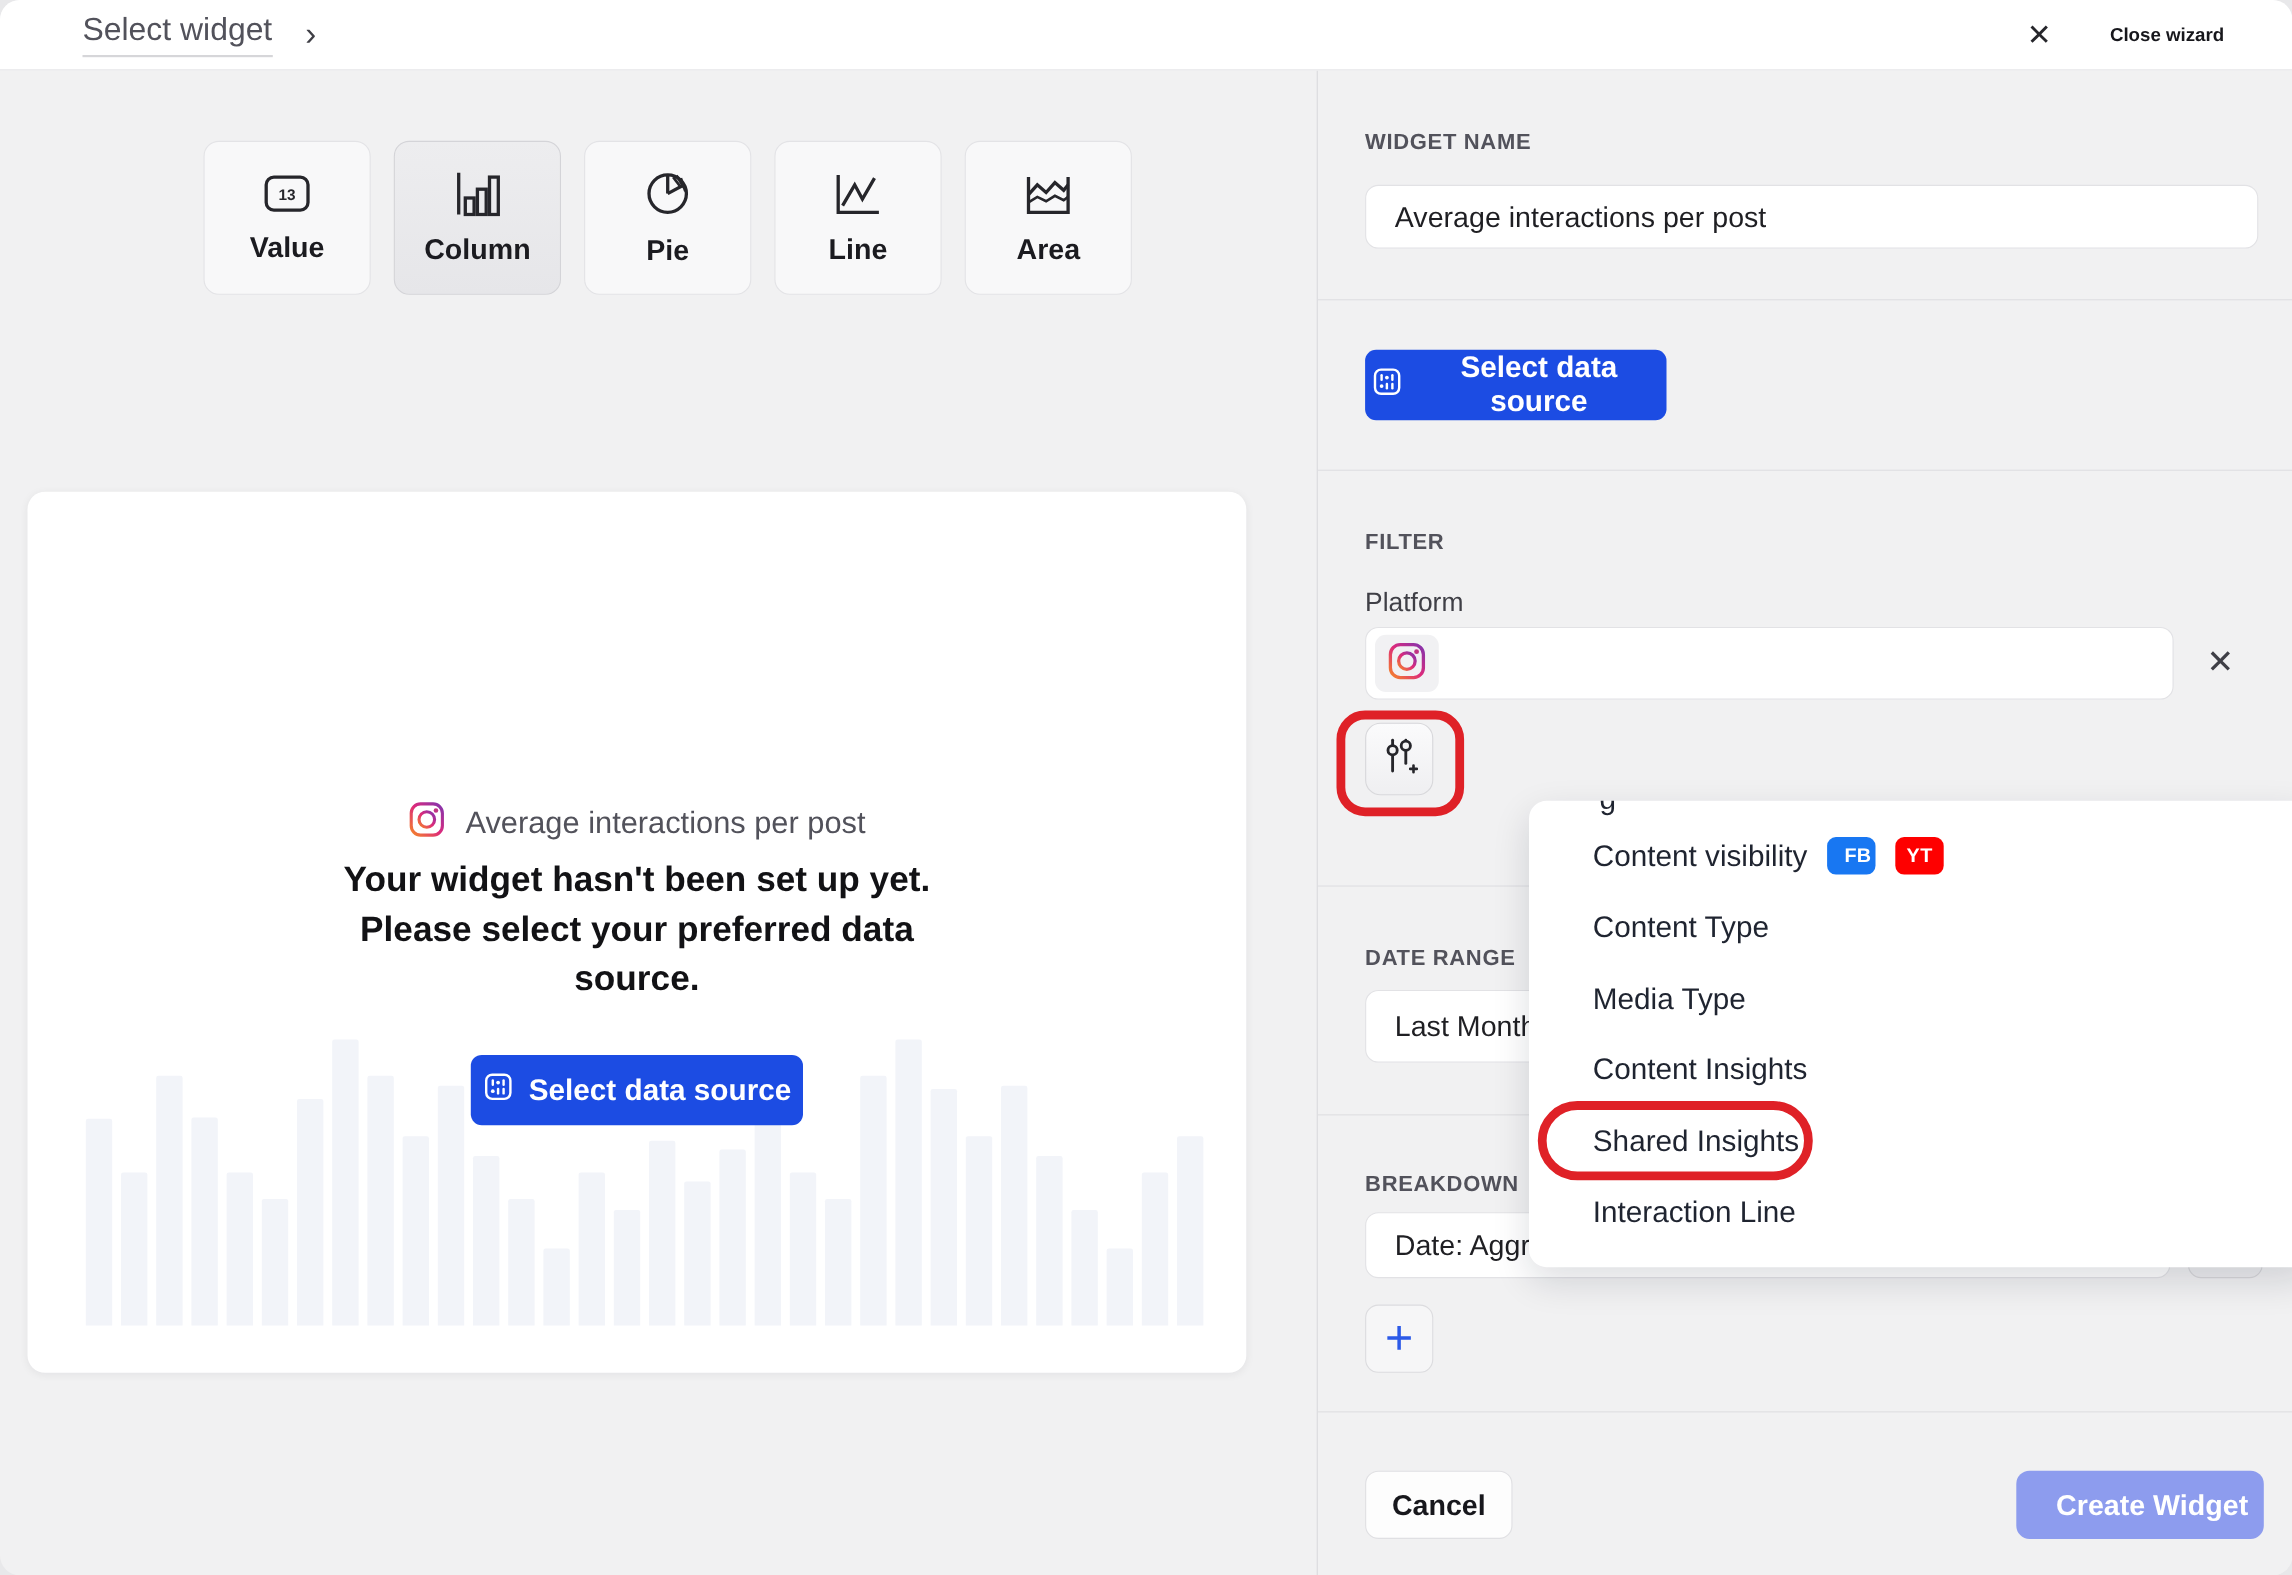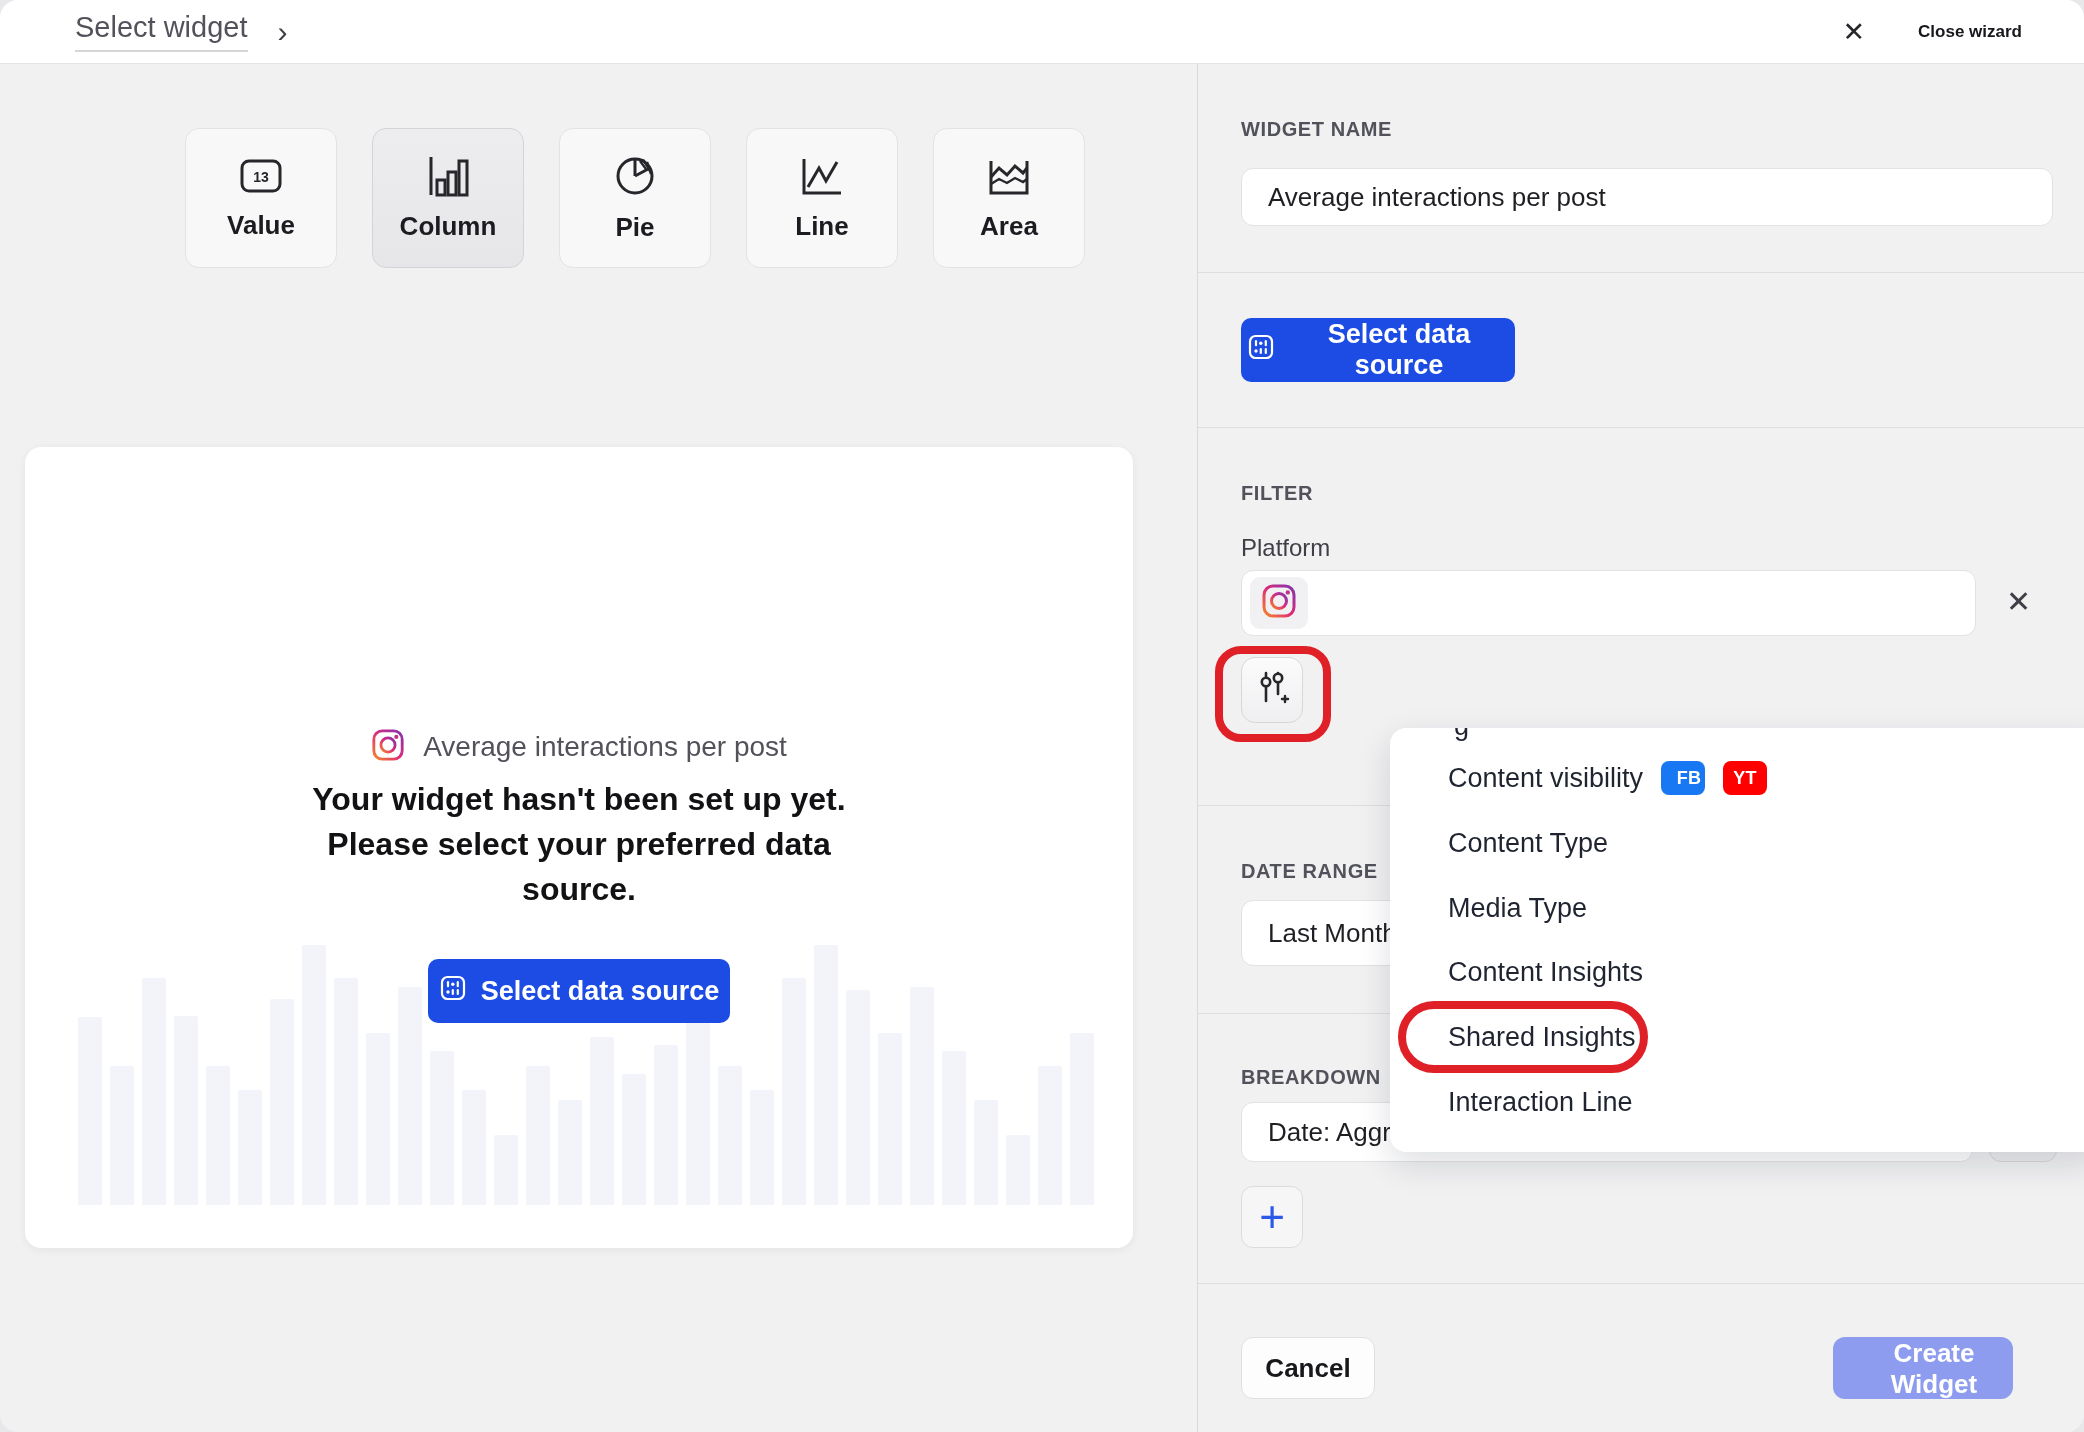--- a/index.html
+++ b/index.html
@@ -12,21 +12,21 @@
             border-bottom:1px solid #e4e4e7; display:flex; align-items:center; z-index:80; }
   .crumb-parent { margin-left:75px; font-size:29px; color:#52525b; padding-bottom:6px;
                   border-bottom:2px solid #d6d6d9; cursor:pointer; }
   .crumb-chevron { margin:0 26px 0 30px; font-size:30px; color:#3f3f46; }
   .page-title { font-size:29px; font-weight:700; color:#17171c; letter-spacing:.2px; }
   .close-wrap { margin-left:auto; margin-right:62px; display:flex; align-items:center; gap:16px; cursor:pointer; }
   .close-x { font-size:27px; color:#26262b; }
   .close-label { font-size:17px; font-weight:700; color:#17171c;margin-left:37px; }
 
   
-  .types { position:absolute; left:185px; top:128px; display:flex; gap:35px; }
+  .types { position:absolute; left:185px; top:128px; display:flex; gap:21px; }
   .type-btn { width:152px; height:140px; border-radius:14px; background:#f8f8f9; border:1px solid #e3e3e6;
               display:flex; flex-direction:column; align-items:center; justify-content:center; gap:14px; cursor:pointer; }
   .type-btn.selected { background:linear-gradient(#ededef,#e6e6e9); border:1px solid #d4d4d8; }
   .type-label { font-size:26px; font-weight:700; color:#1b1b20; }
   .type-icon svg { display:block; }
 
   
   .card { position:absolute; left:25px; top:447px; width:1108px; height:801px; background:#ffffff;
           border-radius:16px; box-shadow:0 2px 8px rgba(16,24,40,.06); overflow:hidden; }
   .pbars { position:absolute; left:53px; bottom:43px; display:flex; align-items:flex-end; gap:8px; z-index:1; }
@@ -62,21 +62,21 @@
   .annotation-rect { position:absolute; left:17px; top:582px; width:116px; height:96px; border:8px solid #df2127;
                      border-radius:26px; z-index:10; pointer-events:none; }
   .plus-btn { position:absolute; left:43px; top:1122px; width:62px; height:62px; border-radius:12px;
               background:#f6f6f7; border:1px solid #dcdcdf; color:#2c5ae8; font-size:44px; font-weight:300;
               display:flex; align-items:center; justify-content:center; cursor:pointer; line-height:0; }
   .partial-btn { position:absolute; left:791px; top:1038px; width:68px; height:60px; border-radius:12px;
                  background:#ededef; border:1px solid #d7d7da; z-index:5; }
   .btn-cancel { position:absolute; left:43px; top:1273px; width:134px; height:62px; background:#fdfdfd;
                 border:1px solid #e0e0e3; border-radius:12px; font-size:26px; font-weight:700; color:#17171c;
                 cursor:pointer; font-family:"Liberation Sans",sans-serif; }
-  .btn-create { position:absolute; left:635px; top:1273px; width:180px; height:62px; background:#8d9cee;
+  .btn-create { position:absolute; left:635px; top:1273px; width:225px; height:62px; background:#8d9cee;
                 border:none; border-radius:12px; font-size:26px; font-weight:700; color:#ffffff;
                 cursor:default; font-family:"Liberation Sans",sans-serif;padding-left:28px; }
 
   
   .dropdown { position:absolute; left:1390px; top:728px; width:712px; height:424px; background:#ffffff;
               border-radius:16px; box-shadow:0 12px 34px rgba(16,24,40,.14); z-index:60; }
   .dd-item { position:absolute; left:58px; height:40px; display:flex; align-items:center; gap:18px;
              font-size:27px; color:#1f2430; cursor:pointer; white-space:nowrap; }
   .dd-frag { position:absolute; left:64px; top:0px; height:14px; overflow:hidden; font-size:27px; color:#1f2430; }
   .dd-frag span { display:inline-block; transform:translateY(-17px); }

